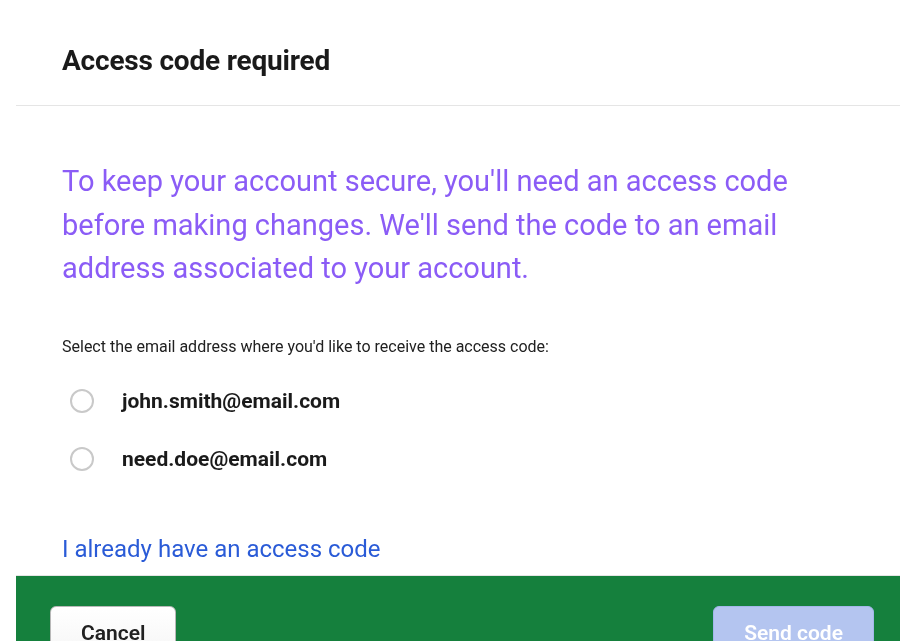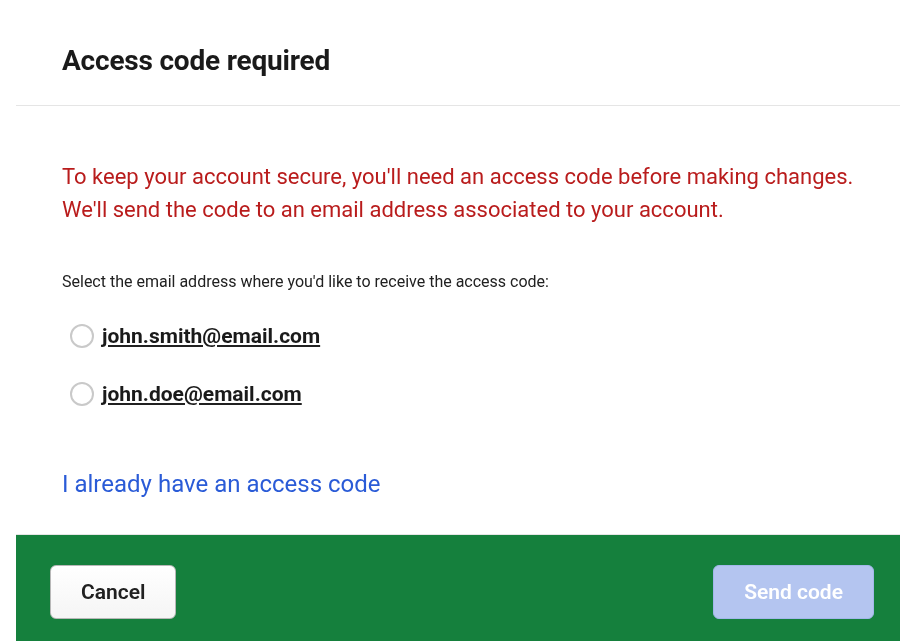--- a/index.html
+++ b/index.html
@@ -29,44 +29,44 @@
       font-size: 28px;
       font-weight: 700;
       color: #1a1a1a;
       letter-spacing: -0.2px;
     }
     .dialog-body {
       flex: 1;
       padding: 42px 42px 0 42px;
     }
     .description {
-      font-size: 22px;
+      font-size: 29px;
       line-height: 1.5;
-      color: #b91c1c;
+      color: #8b5cf6;
       font-weight: 400;
       margin-bottom: 44px;
     }
     .prompt {
       font-size: 16px;
       line-height: 1.5;
       color: #212121;
       font-weight: 400;
       margin-bottom: 22px;
     }
     .radio-group {
       display: flex;
       flex-direction: column;
       gap: 18px;
       margin-bottom: 52px;
     }
     .radio-option {
       display: flex;
       align-items: flex-end;
+      gap: 20px;
       cursor: pointer;
-      text-decoration: underline;
     }
     .radio-circle {
       width: 24px;
       height: 24px;
       border: 2px solid #c9c9c9;
       border-radius: 50%;
       background: #ffffff;
       flex-shrink: 0;
     }
     .radio-label {
@@ -120,21 +120,21 @@
     <p class="description">To keep your account secure, you'll need an access code before making changes. We'll send the code to an email address associated to your account.</p>
     <p class="prompt">Select the email address where you'd like to receive the access code:</p>
 
     <div class="radio-group">
       <label class="radio-option">
         <span class="radio-circle"></span>
         <span class="radio-label">john.smith@email.com</span>
       </label>
       <label class="radio-option">
         <span class="radio-circle"></span>
-        <span class="radio-label">john.doe@email.com</span>
+        <span class="radio-label">need.doe@email.com</span>
       </label>
     </div>
 
     <a class="link">I already have an access code</a>
   </div>
 
   <div class="dialog-footer">
     <button class="btn btn-secondary">Cancel</button>
     <button class="btn btn-primary">Send code</button>
   </div>

